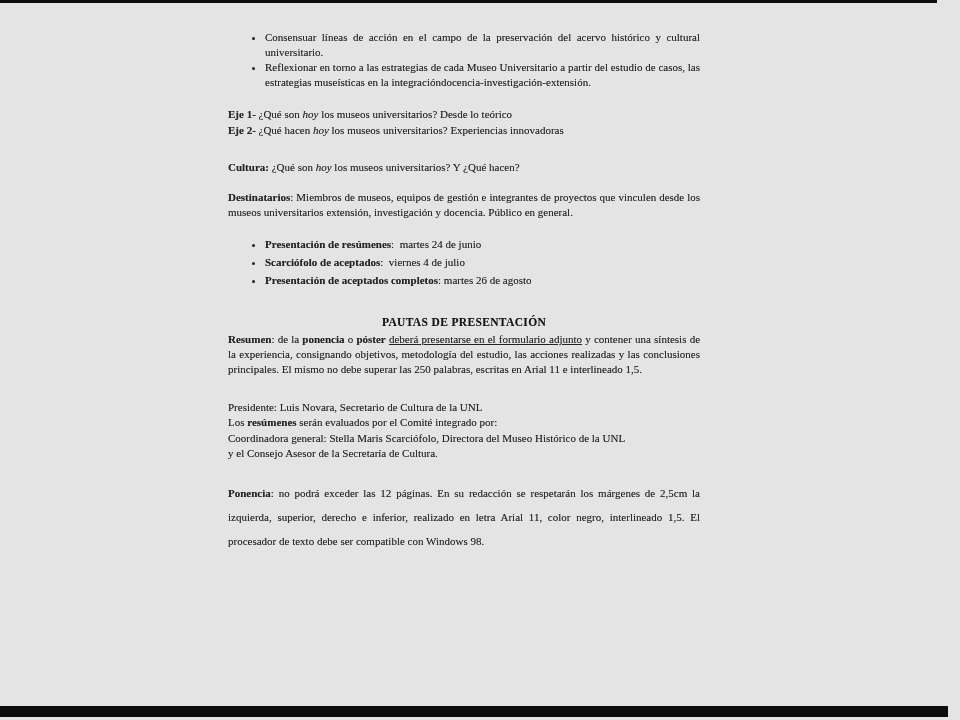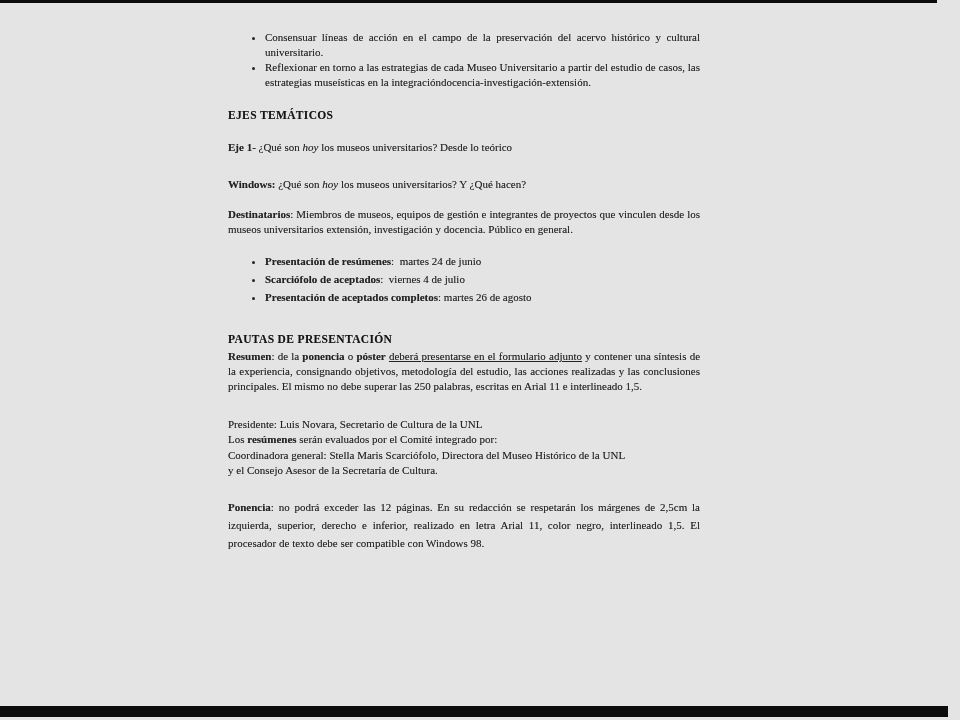--- a/index.html
+++ b/index.html
@@ -32,64 +32,64 @@
   .b { font-weight: bold; }
   .i { font-style: italic; }
   .u { text-decoration: underline; }
 
   .heading {
     font-size: 11.5px; font-weight: bold; letter-spacing: 0.35px;
     line-height: 15px; color: #151515;
   }
   .h-ejes   { margin-top: 18px; }
   .h-crono  { margin-top: 19px; }
-  .h-pautas { margin-top: 27px; }
+  .h-pautas { margin-top: 27px; text-align: center; }
 
   ul.bullets { list-style: disc outside; padding-left: 37px; }
   ul.bullets li { line-height: 15px; }
   ul.objectives { margin-top: 30px; }
   ul.objectives li { text-align: justify; }
   ul.schedule { margin-top: 17px; }
   ul.schedule li { margin-bottom: 3px; }
   ul.schedule li:last-child { margin-bottom: 0; }
 
   .lines.ejes { margin-top: 16px; }
   .lines.ejes .line { line-height: 16px; }
   .line.taller { margin-top: 22px; }
 
   .para { text-align: justify; }
   .para.destinatarios { margin-top: 15px; }
   .para.resumen { margin-top: 2px; }
-  .para.ponencia { margin-top: 20px; line-height: 18px; }
+  .para.ponencia { margin-top: 20px; line-height: 24px; }
 
   .lines.comite { margin-top: 23px; }
   .lines.comite .line { line-height: 15.3px; }
 </style>
 </head>
 <body>
 
 <div class="canvas">
 
   <div class="edge-top"></div>
   <div class="edge-bottom"></div>
 
   <div class="doc">
 
     <ul class="bullets objectives">
       <li><span>Consensuar líneas de acción en el campo de la preservación del acervo histórico y cultural universitario.</span></li>
       <li><span>Reflexionar en torno a las estrategias de cada Museo Universitario a partir del estudio de casos, las estrategias museísticas en la integracióndocencia-investigación-extensión.</span></li>
     </ul>
 
-    <h2 class="heading h-ejes">EJES TEMÁTICOS</h2>
 
     <div class="lines ejes">
       <p class="line"><span class="b">Eje 1- </span><span>¿Qué son </span><span class="i">hoy</span><span> los museos universitarios? Desde lo teórico</span></p>
+      <p class="line"><span class="b">Eje 2- </span><span>¿Qué hacen </span><span class="i">hoy</span><span> los museos universitarios? Experiencias innovadoras</span></p>
     </div>
 
-    <p class="line taller"><span class="b">Windows: </span><span>¿Qué son </span><span class="i">hoy</span><span> los museos universitarios? Y ¿Qué hacen?</span></p>
+    <p class="line taller"><span class="b">Cultura: </span><span>¿Qué son </span><span class="i">hoy</span><span> los museos universitarios? Y ¿Qué hacen?</span></p>
 
     <p class="para destinatarios"><span class="b">Destinatarios</span><span>: Miembros de museos, equipos de gestión e integrantes de proyectos que vinculen desde los museos universitarios extensión, investigación y docencia. Público en general.</span></p>
 
 
     <ul class="bullets schedule">
       <li><span class="b">Presentación de resúmenes</span><span>:&nbsp; martes 24 de junio</span></li>
       <li><span class="b">Scarciófolo de aceptados</span><span>:&nbsp; viernes 4 de julio</span></li>
       <li><span class="b">Presentación de aceptados completos</span><span>: martes 26 de agosto</span></li>
     </ul>
 

